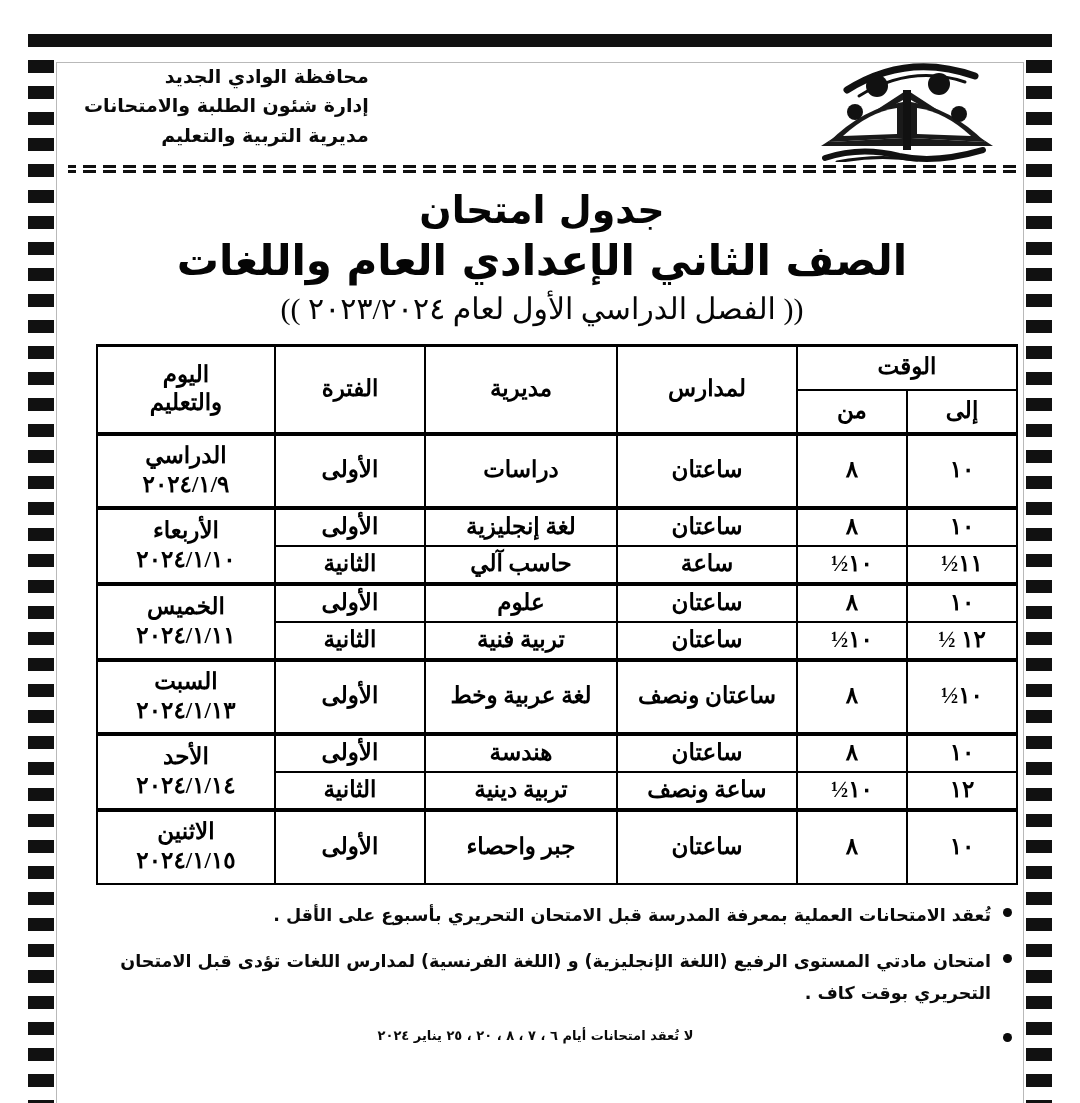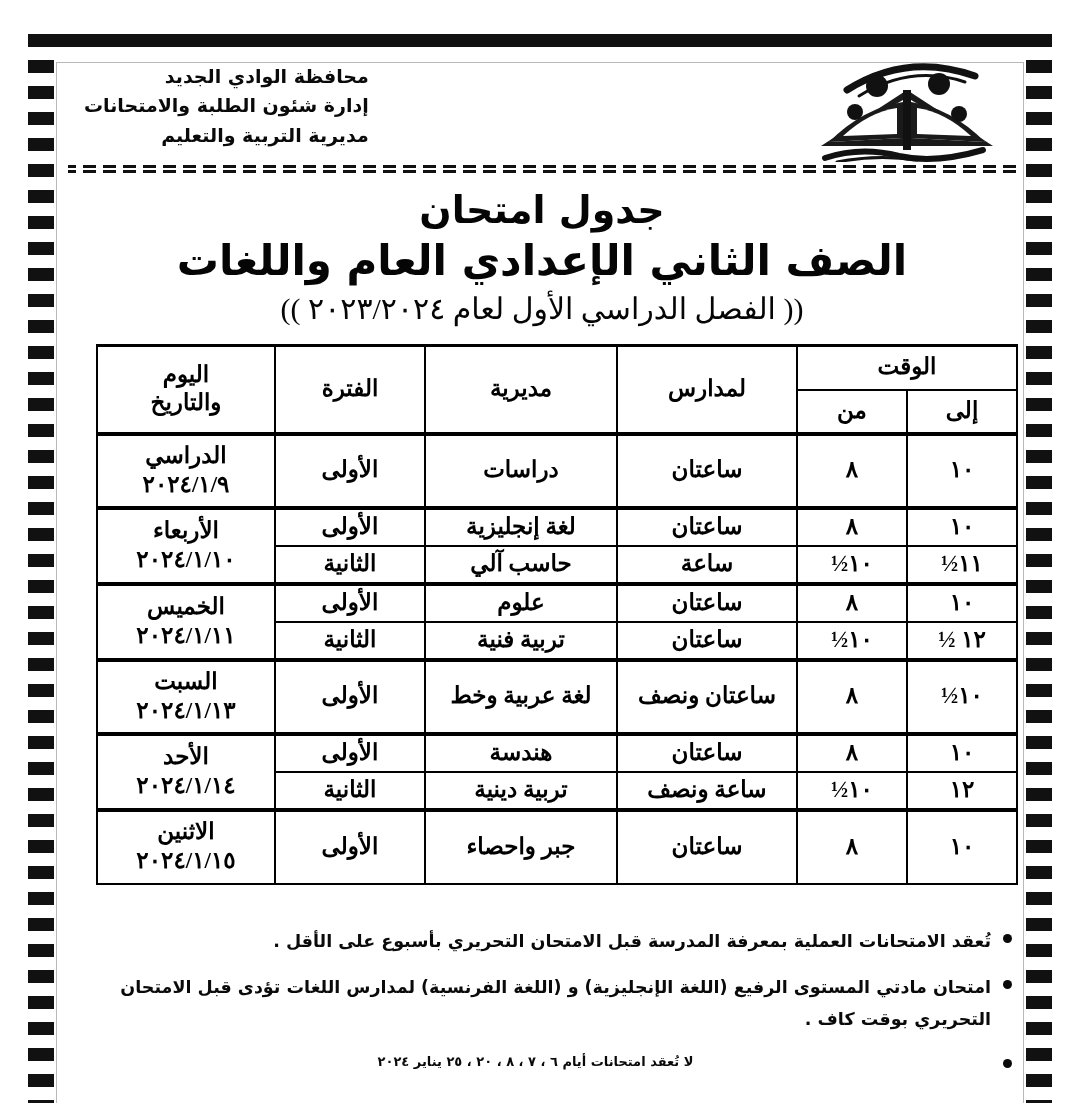--- a/index.html
+++ b/index.html
@@ -186,21 +186,20 @@
   .r-tall td { height: 74px; }
   .r-half td { height: 38px; font-size: 22px; }
 
   .num { font-size: 23px; letter-spacing: 1px; }
 
   
   .notes {
     padding: 14px 10px 0 18px;
     font-family: "DejaVu Sans", "Liberation Sans", sans-serif;
     color: #0a0a0a;
-    margin-top: 26px;
   }
   .note {
     display: flex;
     flex-direction: row;
     align-items: flex-start;
     justify-content: flex-start;
     gap: 12px;
     margin-bottom: 14px;
   }
   .bullet {
@@ -291,21 +290,21 @@
           <col class="col-day">
       </colgroup>
       <thead>
         <tr class="outer-top">
           <th class="hd" colspan="2">الوقت</th>
           <th class="hd" rowspan="2">لمدارس</th>
           <th class="hd" rowspan="2">مديرية</th>
           <th class="hd" rowspan="2">الفترة</th>
           <th class="hd hd-day" rowspan="2">
             <div>اليوم</div>
-            <div>والتاريخ</div>
+            <div>والتعليم</div>
           </th>
         </tr>
         <tr>
           <th class="hd">إلى</th>
           <th class="hd">من</th>
         </tr>
       </thead>
       <tbody>
           <tr class="grp-top r-tall">
             <td class="num">١٠</td>

